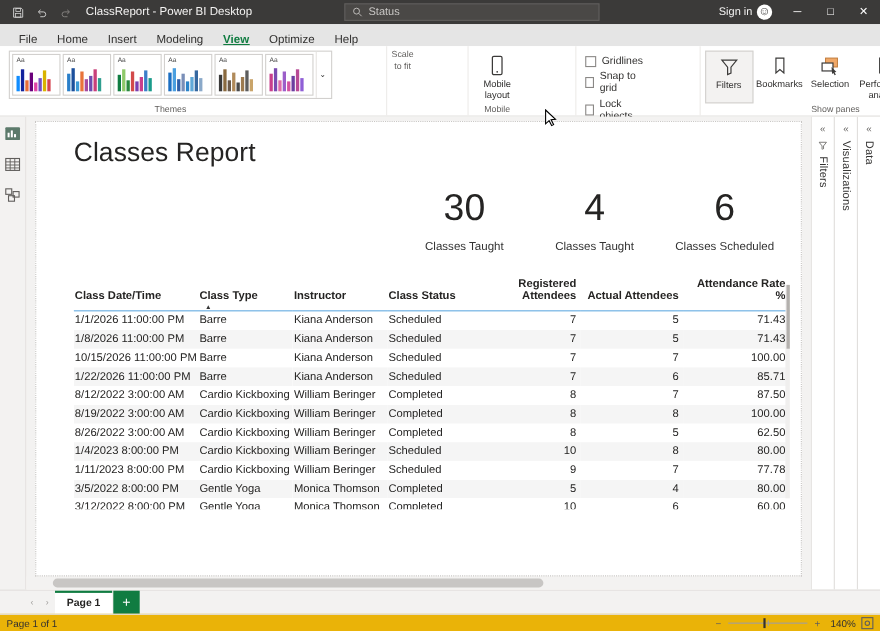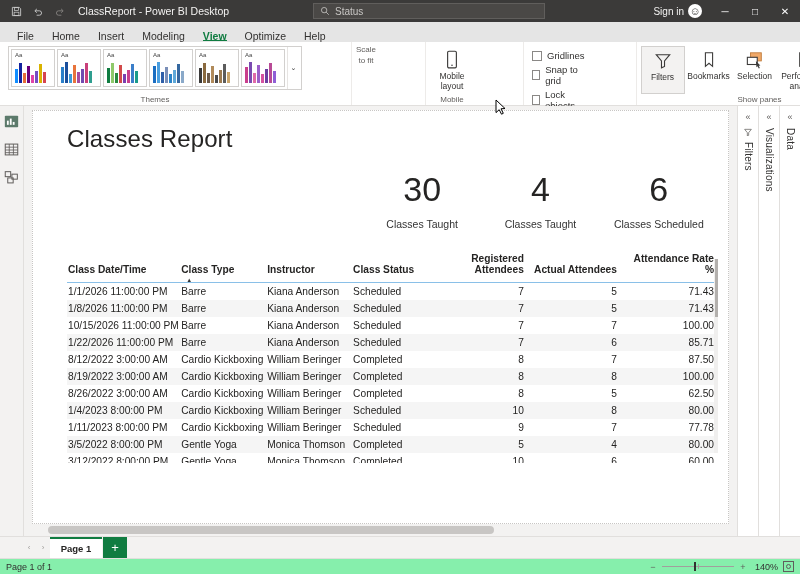--- a/index.html
+++ b/index.html
@@ -167,21 +167,21 @@
     display: flex; align-items: center; justify-content: center; font-size: 9.5px;
     color: #252423; font-weight: bold; padding: 0 10px;
   }
   .ptab-add {
     width: 24px; background: #107c41; color: #fff; display: flex; align-items: center;
     justify-content: center; font-size: 13px; margin-left: 1px;
   }
 
   
   .statusbar {
-    height: 16px; background: #86efac; border-top: 1px solid #e1dfdd;
+    height: 16px; background: #eab308; border-top: 1px solid #e1dfdd;
     display: flex; align-items: center; flex: 0 0 16px; font-size: 9px; color: #323130; padding: 0 6px;
   }
   .zoomwrap { margin-left: auto; display: flex; align-items: center; gap: 5px; }
   .zminus, .zplus { font-size: 9px; color: #605e5c; width: 8px; text-align: center; }
   .ztrack { width: 72px; height: 1px; background: #a19f9d; position: relative; }
   .zthumb { position: absolute; left: 44%; top: -4px; width: 2px; height: 9px; background: #323130; }
   .ztick { position: absolute; left: 50%; top: -2px; width: 1px; height: 5px; background: #a19f9d; }
   .zval { font-size: 9px; color: #323130; min-width: 26px; text-align: right; }
   .zfit { width: 11px; height: 11px; border: 1px solid #605e5c; display: flex; align-items: center; justify-content: center; }
   .zfit span { display: block; width: 5px; height: 5px; border: 1px solid #605e5c; border-radius: 50%; }

